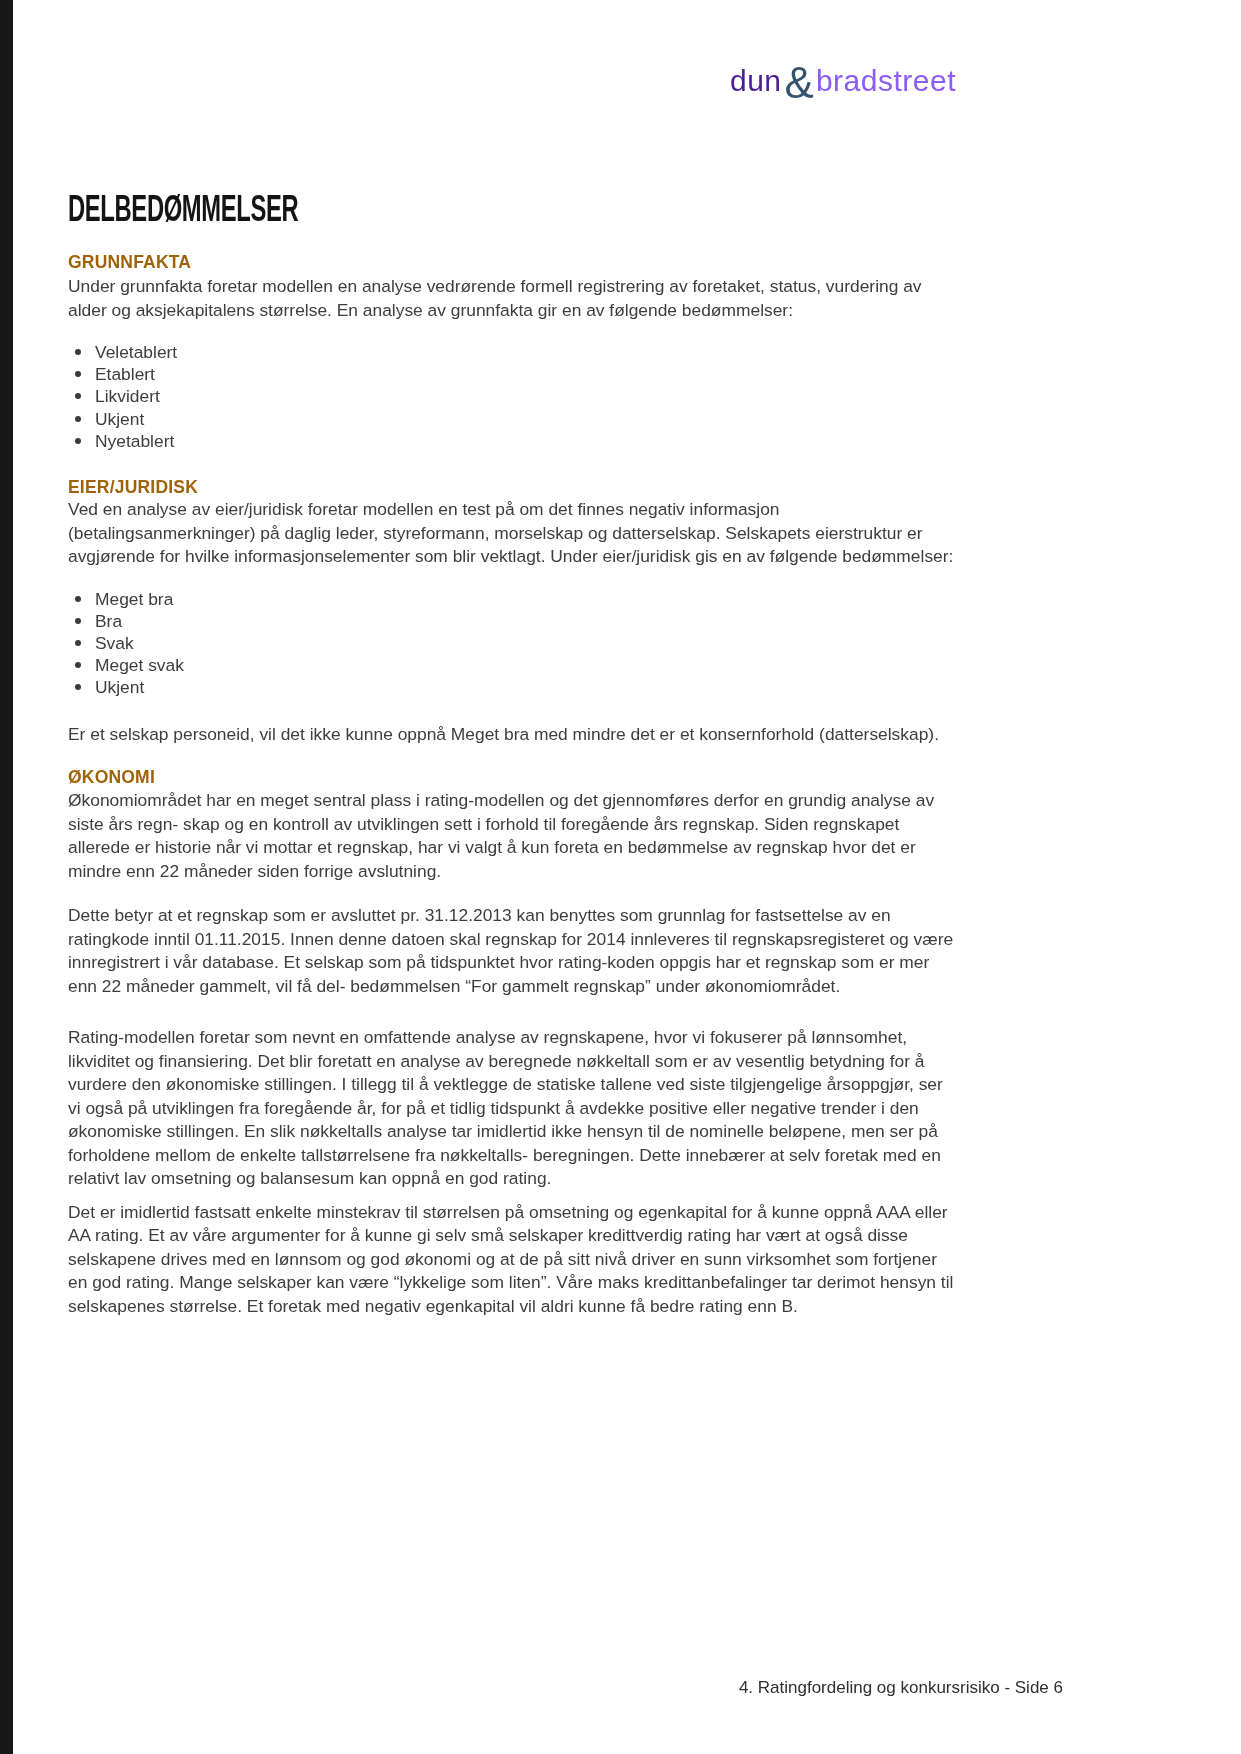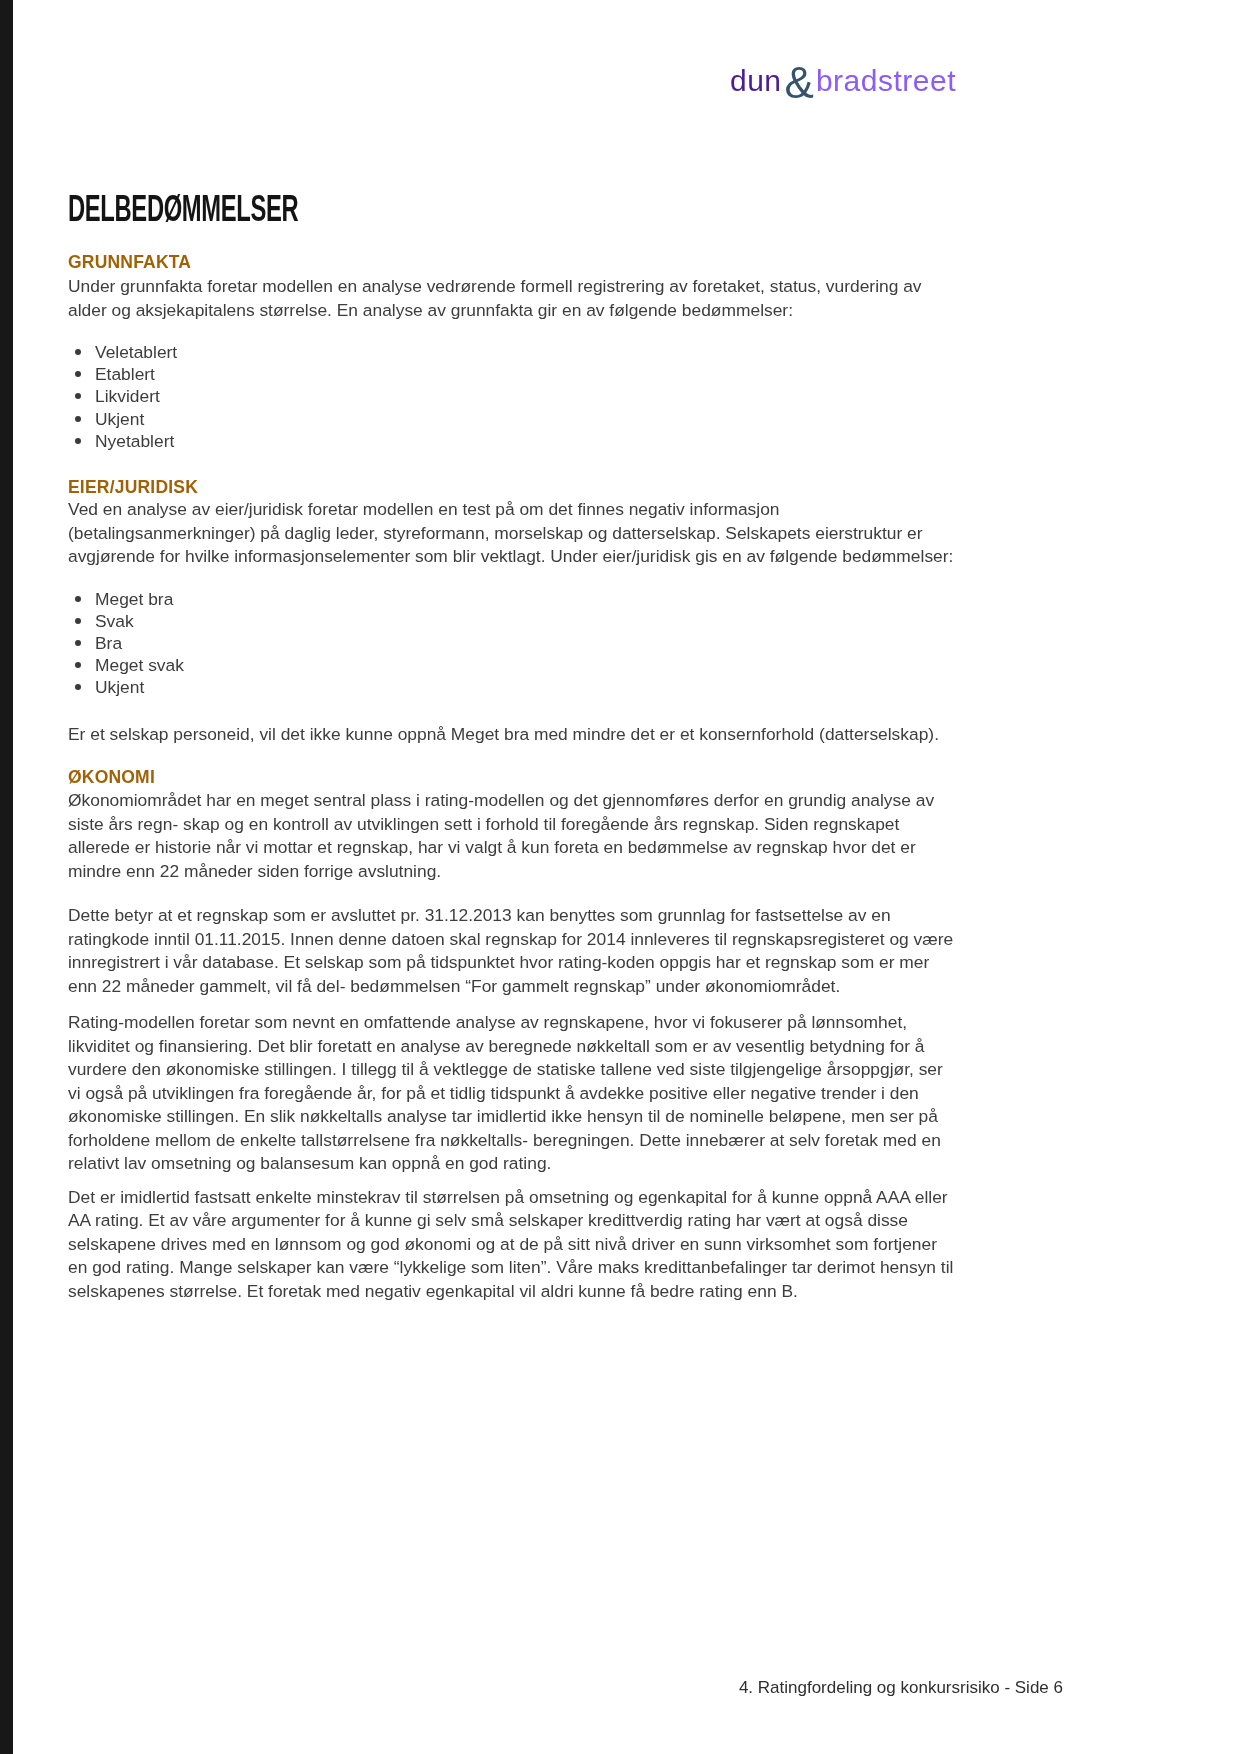--- a/index.html
+++ b/index.html
@@ -76,21 +76,21 @@
     font-size: 17.4px;
     line-height: 23.5px;
     color: #3d3d3d;
     margin: 0;
   }
   .p-intro1 { margin-top: 3px; }
   .p-intro2 { margin-top: 1px; }
   .p-note   { margin-top: 24px; }
   .p-ok1    { margin-top: 2px; }
   .p-ok2    { margin-top: 21px; }
-  .p-ok3    { margin-top: 13px; }
+  .p-ok3    { margin-top: 28px; }
   .p-ok4    { margin-top: 10px; }
 
   ul.bullet-list {
     list-style: none;
     margin: 19px 0 0 0;
     padding: 0;
   }
   ul.bullet-list li {
     position: relative;
     padding-left: 27px;
@@ -139,22 +139,22 @@
     <li><span class="bullet-icon"></span><span>Likvidert</span></li>
     <li><span class="bullet-icon"></span><span>Ukjent</span></li>
     <li><span class="bullet-icon"></span><span>Nyetablert</span></li>
   </ul>
 
   <div class="section-heading h-eier">EIER/JURIDISK</div>
   <p class="body-par p-intro2">Ved en analyse av eier/juridisk foretar modellen en test på om det finnes negativ informasjon (betalingsanmerkninger) på daglig leder, styreformann, morselskap og datterselskap. Selskapets eierstruktur er avgjørende for hvilke informasjonselementer som blir vektlagt. Under eier/juridisk gis en av følgende bedømmelser:</p>
 
   <ul class="bullet-list">
     <li><span class="bullet-icon"></span><span>Meget bra</span></li>
+    <li><span class="bullet-icon"></span><span>Bra</span></li>
     <li><span class="bullet-icon"></span><span>Svak</span></li>
-    <li><span class="bullet-icon"></span><span>Bra</span></li>
     <li><span class="bullet-icon"></span><span>Meget svak</span></li>
     <li><span class="bullet-icon"></span><span>Ukjent</span></li>
   </ul>
 
   <p class="body-par p-note">Er et selskap personeid, vil det ikke kunne oppnå Meget bra med mindre det er et konsernforhold (datterselskap).</p>
 
   <div class="section-heading h-okonomi">ØKONOMI</div>
   <p class="body-par p-ok1">Økonomiområdet har en meget sentral plass i rating-modellen og det gjennomføres derfor en grundig analyse av siste års regn- skap og en kontroll av utviklingen sett i forhold til foregående års regnskap. Siden regnskapet allerede er historie når vi mottar et regnskap, har vi valgt å kun foreta en bedømmelse av regnskap hvor det er mindre enn 22 måneder siden forrige avslutning.</p>
   <p class="body-par p-ok2">Dette betyr at et regnskap som er avsluttet pr. 31.12.2013 kan benyttes som grunnlag for fastsettelse av en ratingkode inntil 01.11.2015. Innen denne datoen skal regnskap for 2014 innleveres til regnskapsregisteret og være innregistrert i vår database. Et selskap som på tidspunktet hvor rating-koden oppgis har et regnskap som er mer enn 22 måneder gammelt, vil få del- bedømmelsen “For gammelt regnskap” under økonomiområdet.</p>
   <p class="body-par p-ok3">Rating-modellen foretar som nevnt en omfattende analyse av regnskapene, hvor vi fokuserer på lønnsomhet, likviditet og finansiering. Det blir foretatt en analyse av beregnede nøkkeltall som er av vesentlig betydning for å vurdere den økonomiske stillingen. I tillegg til å vektlegge de statiske tallene ved siste tilgjengelige årsoppgjør, ser vi også på utviklingen fra foregående år, for på et tidlig tidspunkt å avdekke positive eller negative trender i den økonomiske stillingen. En slik nøkkeltalls analyse tar imidlertid ikke hensyn til de nominelle beløpene, men ser på forholdene mellom de enkelte tallstørrelsene fra nøkkeltalls- beregningen. Dette innebærer at selv foretak med en relativt lav omsetning og balansesum kan oppnå en god rating.</p>

